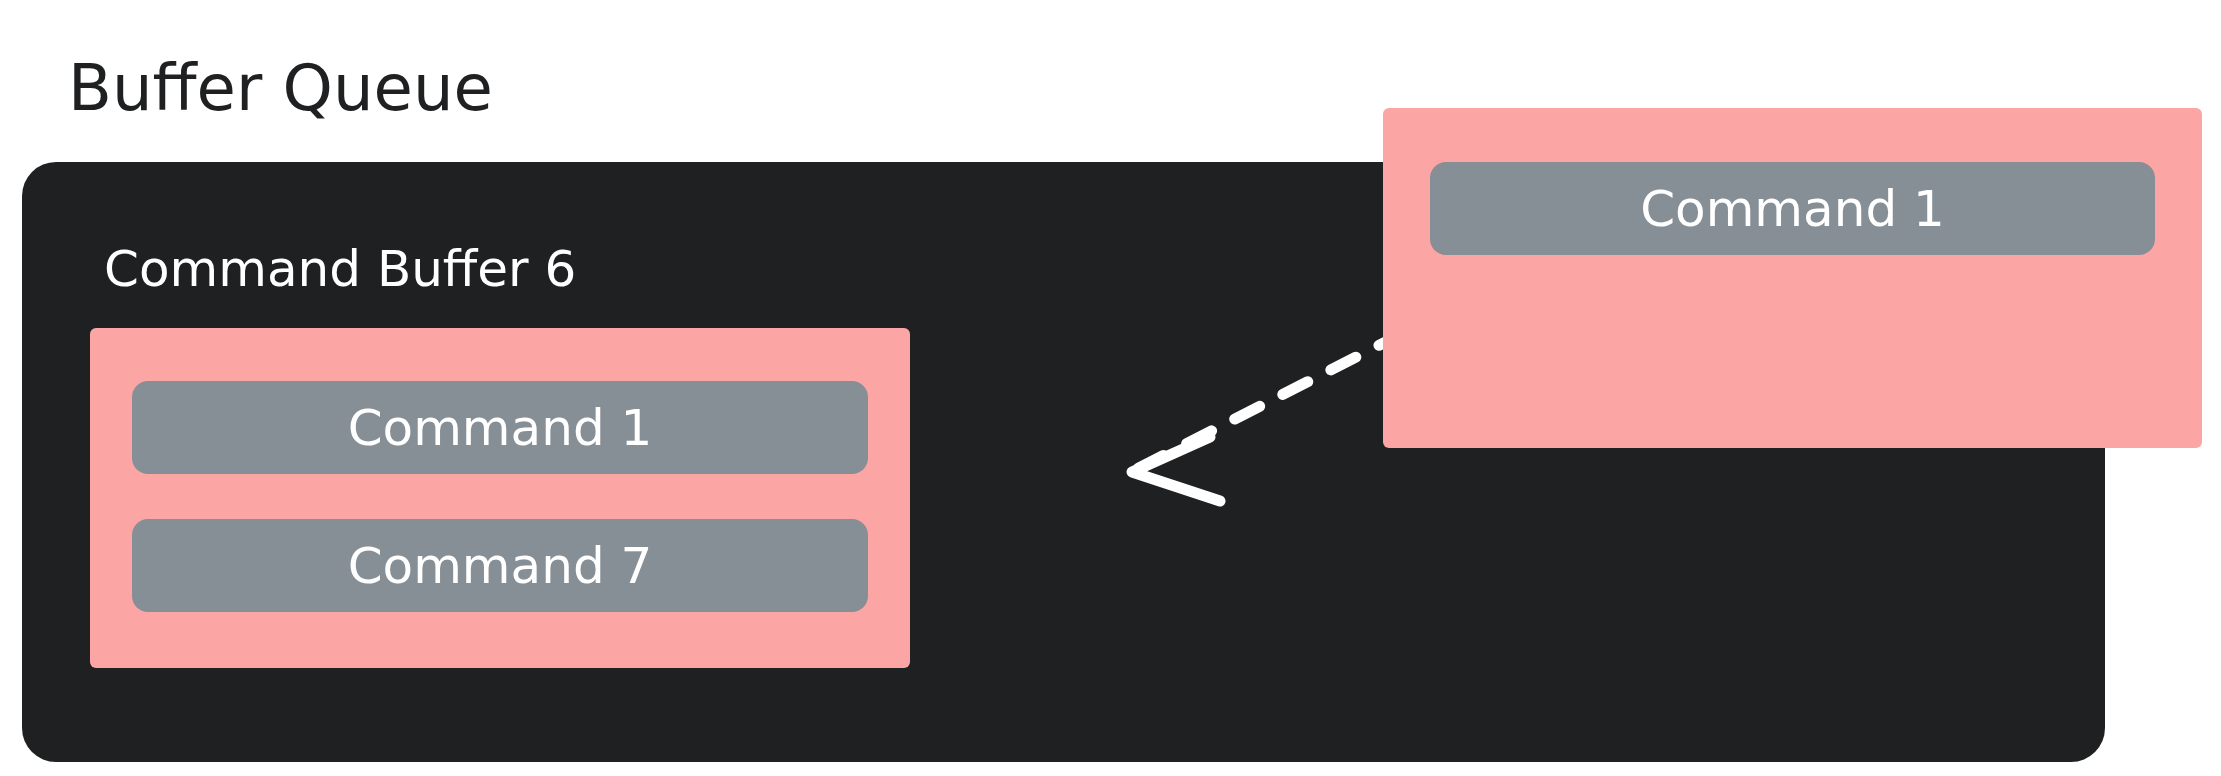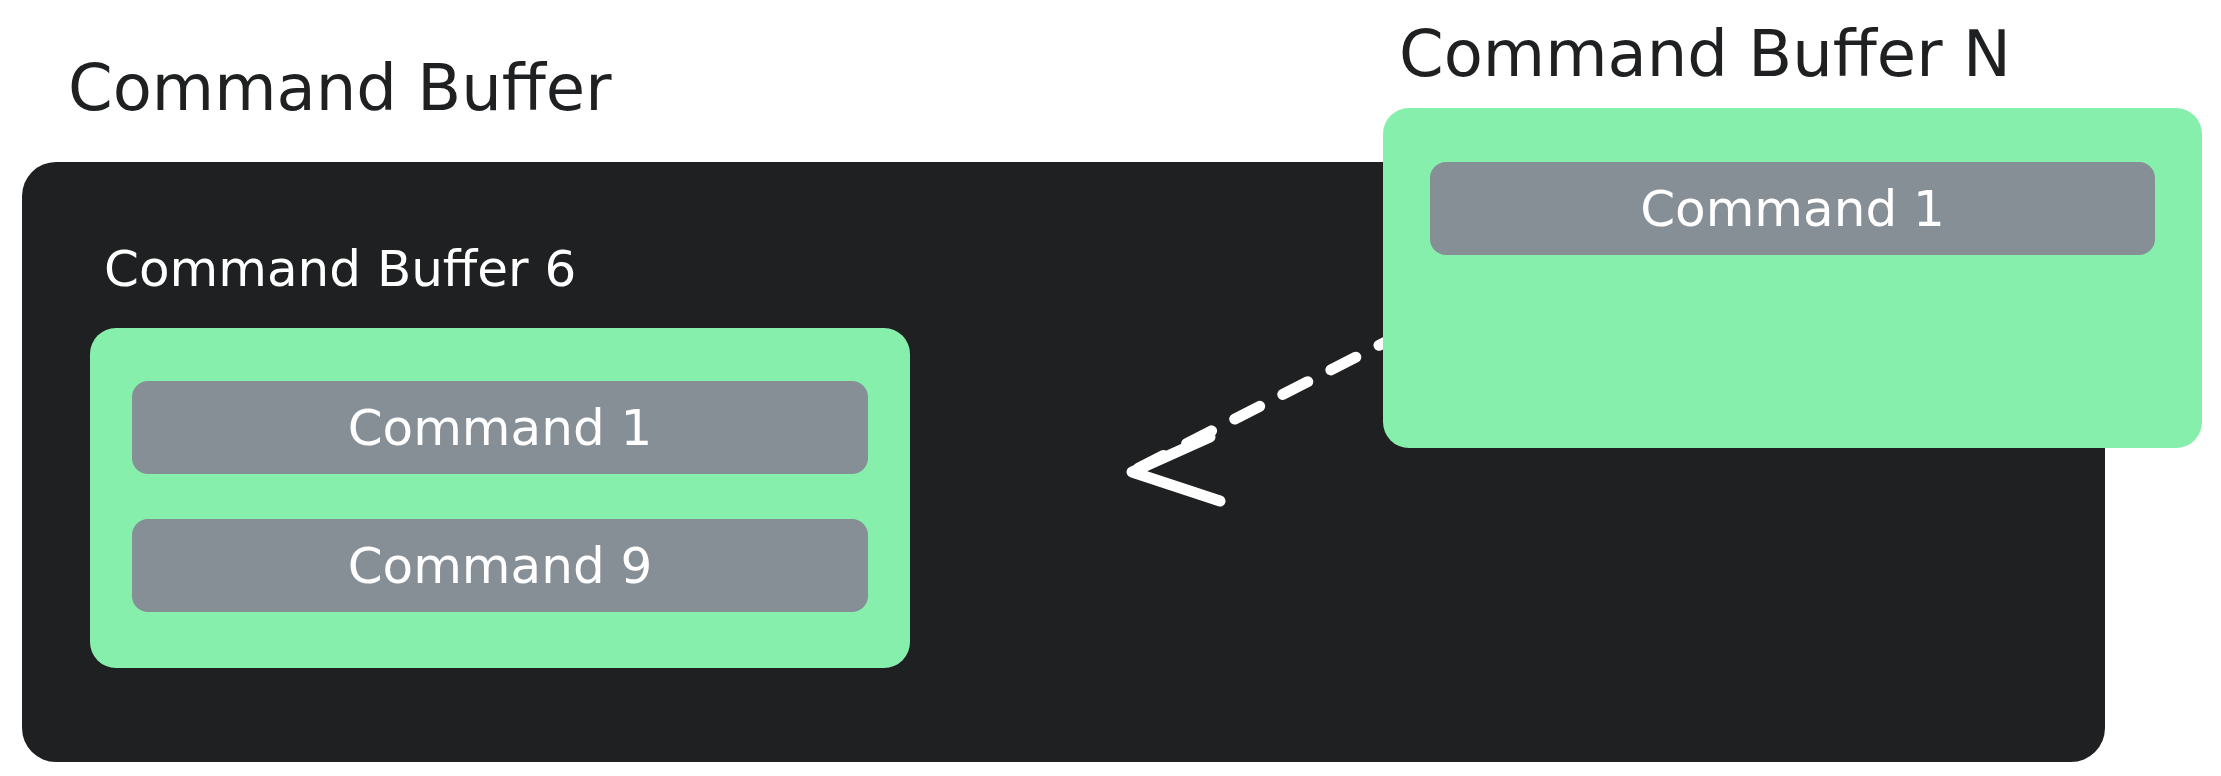--- a/index.html
+++ b/index.html
@@ -56,22 +56,22 @@
     white-space: nowrap;
   }
   #buf1-title {
     left: 104px;
     top: 244px;
   }
 
   
   .buffer-box {
     position: absolute;
-    background: #86efac;
-    border-radius: 26px;
+    background: #fca5a5;
+    border-radius: 6px;
     box-sizing: border-box;
   }
   #buffer-1 {
     left: 90px;
     top: 328px;
     width: 820px;
     height: 340px;
     padding: 53px 42px;
   }
   #buffer-n {
@@ -116,37 +116,36 @@
     width: 370px;
     height: 180px;
     overflow: visible;
   }
 </style>
 </head>
 <body>
 
 <div id="canvas">
 
-  <div class="title-outer" id="queue-title">Command Buffer</div>
+  <div class="title-outer" id="queue-title">Buffer Queue</div>
 
-  <div class="title-outer" id="bufN-title">Command Buffer N</div>
 
   <div class="queue-box">
 
     <div class="title-inner" id="buf1-title" style="left:82px; top:82px;">Command Buffer 6</div>
 
 
     <svg id="submit-arrow" style="left:1068px; top:138px;" viewBox="0 0 370 180">
       <path d="M 362 8 L 45 170" fill="none" stroke="#ffffff" stroke-width="11" stroke-linecap="round" stroke-dasharray="28 26"></path>
       <path d="M 120 137 L 42 172 L 130 201" fill="none" stroke="#ffffff" stroke-width="11" stroke-linecap="round" stroke-linejoin="round"></path>
     </svg>
   </div>
 
   <div class="buffer-box" id="buffer-1">
     <div class="command-row">Command 1</div>
-    <div class="command-row">Command 9</div>
+    <div class="command-row">Command 7</div>
   </div>
 
   <div class="buffer-box" id="buffer-n">
     <div class="command-row">Command 1</div>
   </div>
 
 </div>
 
 </body></html>

